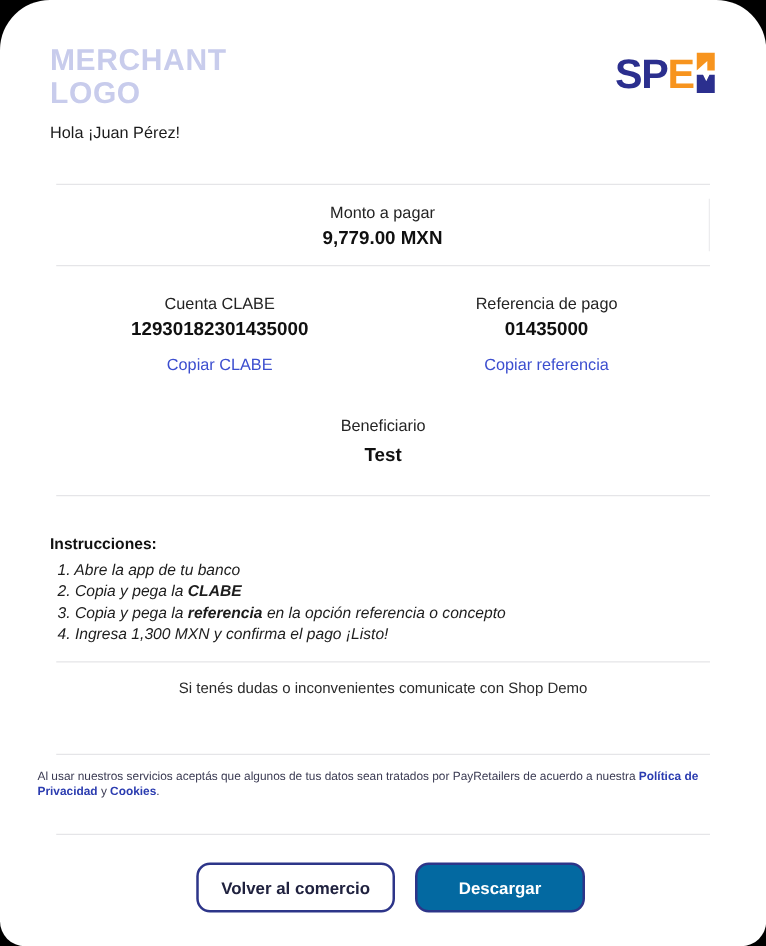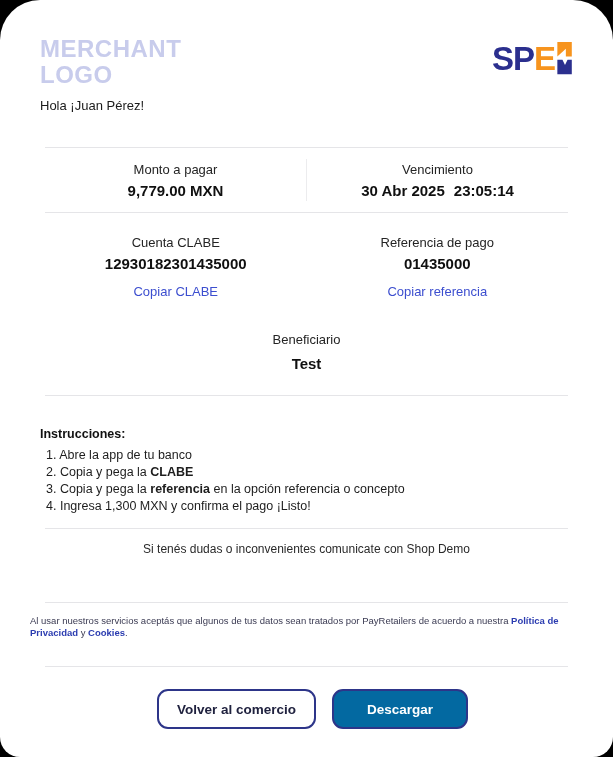--- a/index.html
+++ b/index.html
@@ -47,21 +47,21 @@
   .row2 .col{padding-top:22px;}
   .copy-link{
     display:inline-block;margin-top:12px;font-size:13px;color:#3c4ecf;
     text-decoration:none;cursor:pointer;
   }
   .beneficiary{text-align:center;margin-top:32px;}
   .beneficiary .value{margin-top:8px;font-size:15px;}
   .instructions{margin:31px 40px 0 40px;}
   .inst-title{font-size:12.5px;font-weight:bold;color:#111;}
   .inst-list{margin-top:6px;padding-left:6px;}
-  .inst-item{font-size:12.5px;color:#1d1d1d;line-height:17px;}
+  .inst-item{font-size:12.5px;color:#1d1d1d;line-height:17px;font-style:italic;}
   .inst-item b{font-weight:bold;}
   .support{
     margin:13px 40px 0 40px;text-align:center;
     font-size:12px;color:#2a2a2a;
   }
   .legal{
     margin:12px 30px 0 30px;text-align:left;
     font-size:9.5px;color:#3a3a52;line-height:12px;
   }
   .legal-link{color:#2b3cb0;font-weight:bold;text-decoration:none;cursor:pointer;}
@@ -103,24 +103,20 @@
   <p class="greeting">Hola ¡Juan Pérez!</p>
 
   <div class="hr hr1"></div>
 
   <div class="two-col row1">
     <div class="col">
       <div class="label">Monto a pagar</div>
       <div class="value">9,779.00 MXN</div>
     </div>
     <div class="vdiv"></div>
-    <div class="col">
-      <div class="label">Vencimiento</div>
-      <div class="value"><span>30 Abr 2025</span><span class="time">23:05:14</span></div>
-    </div>
   </div>
 
   <div class="hr"></div>
 
   <div class="two-col row2">
     <div class="col">
       <div class="label">Cuenta CLABE</div>
       <div class="value">12930182301435000</div>
       <a class="copy-link">Copiar CLABE</a>
     </div>

